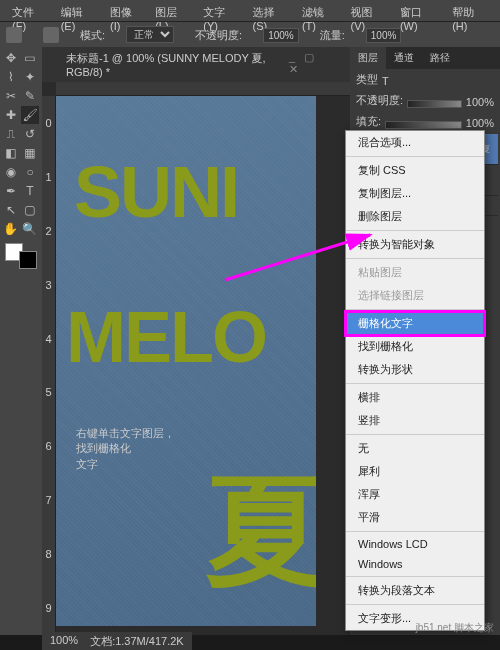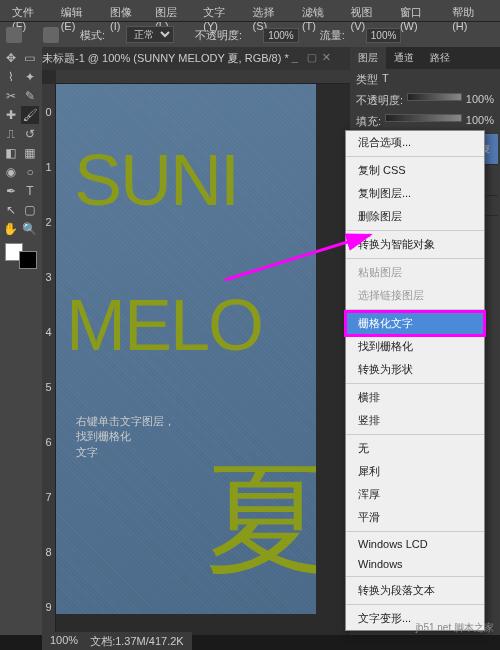--- a/index.html
+++ b/index.html
@@ -11,36 +11,36 @@
 .optbar select{background:#333;color:#ccc;border:1px solid #555;font-size:10px;padding:1px 3px}
 .optbar .pct{background:#333;border:1px solid #555;padding:1px 4px;font-size:10px}
 .wrap{display:flex;height:calc(100% - 62px)}
 .tools{width:42px;background:#454545;display:flex;flex-wrap:wrap;padding:2px;gap:1px;align-content:flex-start}
 .tool{width:18px;height:18px;display:flex;align-items:center;justify-content:center;font-size:12px;color:#bbb;cursor:pointer}
 .tool.sel{background:#2a2a2a}
 .swatch{width:32px;height:26px;margin:4px 3px;position:relative}
 .swatch .fg{width:18px;height:18px;background:#fff;border:1px solid #888;position:absolute;top:0;left:0}
 .swatch .bg{width:18px;height:18px;background:#000;border:1px solid #888;position:absolute;bottom:0;right:0}
 .doc{flex:1;background:#2b2b2b;display:flex;flex-direction:column;position:relative}
-.tab{background:#333;padding:4px 0;font-size:10px;color:#aaa;display:flex;justify-content:flex-start}
+.tab{background:#333;padding:4px 24px;font-size:10px;color:#aaa;display:flex;justify-content:flex-start}
 .tab .btns span{width:12px;height:12px;display:inline-block;margin-left:3px;color:#888}
 .rulers{position:relative;flex:1;padding:14px 0 0 14px}
 .rul-h{position:absolute;top:0;left:14px;right:0;height:14px;background:#3a3a3a;border-bottom:1px solid #222}
 .rul-v{position:absolute;top:14px;left:0;bottom:0;width:14px;background:#3a3a3a;border-right:1px solid #222;display:flex;flex-direction:column;justify-content:space-around;align-items:center;font-size:8px;color:#888}
 .canvas{width:260px;height:530px;background:linear-gradient(160deg,#5a7a9a,#4a6888);background-image:repeating-linear-gradient(45deg,rgba(255,255,255,.03) 0 1px,transparent 1px 3px),linear-gradient(160deg,#5a7a9a,#4a6888);position:relative;overflow:hidden}
-.txt{color:#8a9a1a;font-weight:400;position:absolute;letter-spacing:-2px;font-family:Impact,sans-serif}
+.txt{color:#8a9a1a;font-weight:700;position:absolute;letter-spacing:-2px;font-family:Impact,sans-serif}
 .t1{top:55px;left:18px;font-size:72px}
 .t2{top:200px;left:10px;font-size:72px}
 .t3{top:355px;left:150px;font-size:120px}
 .note{position:absolute;top:330px;left:20px;color:#f0f;font-size:18px;line-height:1.4}
 .panel{width:150px;background:#3a3a3a;display:flex;flex-direction:column}
 .ptabs{display:flex;background:#2a2a2a}
 .ptabs span{padding:4px 8px;font-size:10px;cursor:pointer}
 .ptabs .act{background:#3a3a3a}
-.slider{display:flex;align-items:flex-start;padding:3px 6px;gap:4px;font-size:9px}
+.slider{display:flex;align-items:flex-end;padding:3px 6px;gap:4px;font-size:9px}
 .slider .bar{flex:1;height:8px;background:linear-gradient(90deg,#222,#888);border:1px solid #555}
 .layers{flex:1;background:#3a3a3a;padding:2px}
 .layer{display:flex;align-items:center;padding:3px;border-bottom:1px solid #2a2a2a;cursor:pointer}
 .layer.sel{background:#5178b0}
 .layer .eye{width:14px;font-size:10px}
 .layer .thumb{width:30px;height:24px;background:#5a7a9a;margin:0 4px;border:1px solid #666}
 .layer .nm{font-size:9px}
 .ctx{position:absolute;top:130px;right:15px;width:140px;background:#efefef;border:1px solid #888;box-shadow:2px 2px 8px rgba(0,0,0,.5);z-index:20}
 .ctx .it{padding:4px 12px;color:#222;font-size:11px;cursor:pointer}
 .ctx .it.dis{color:#999}

